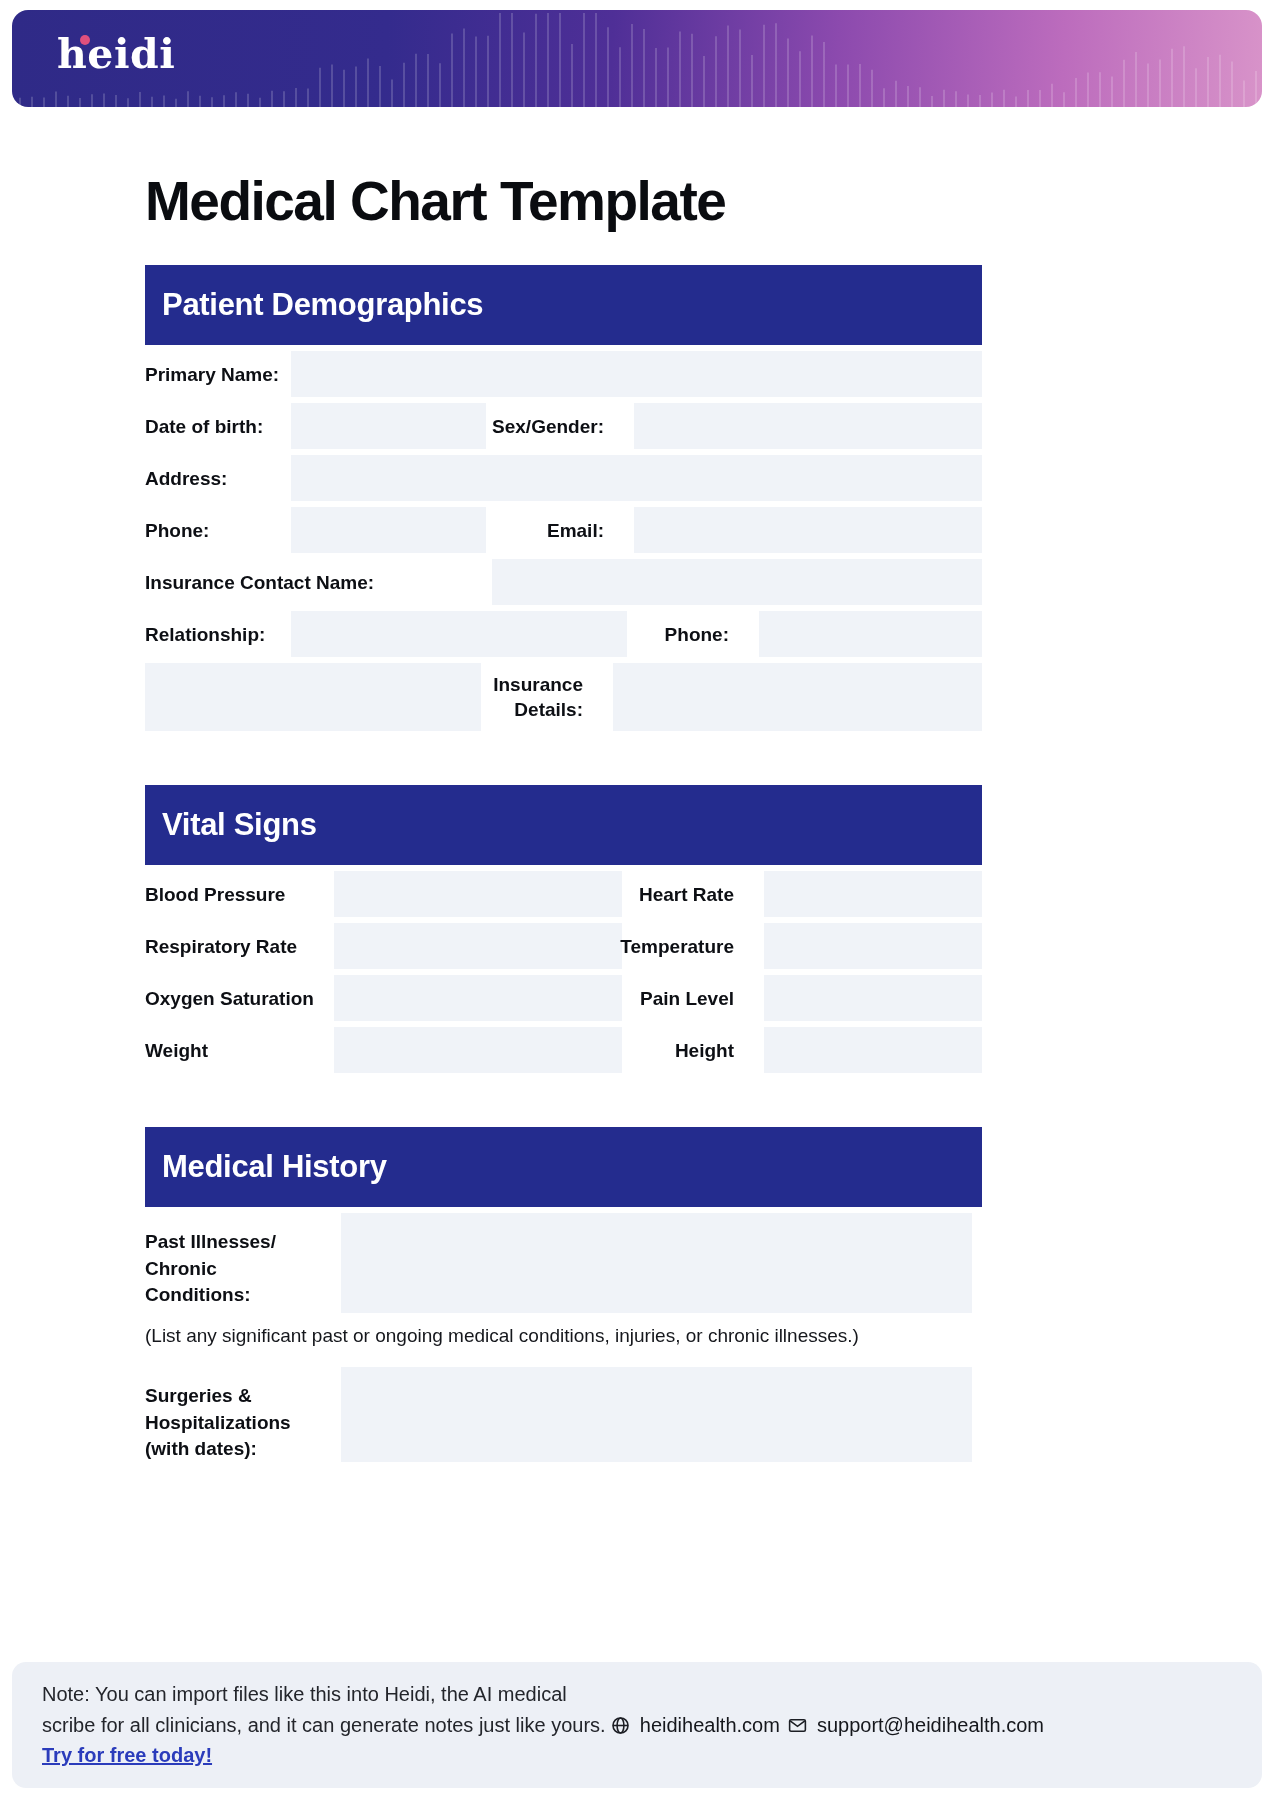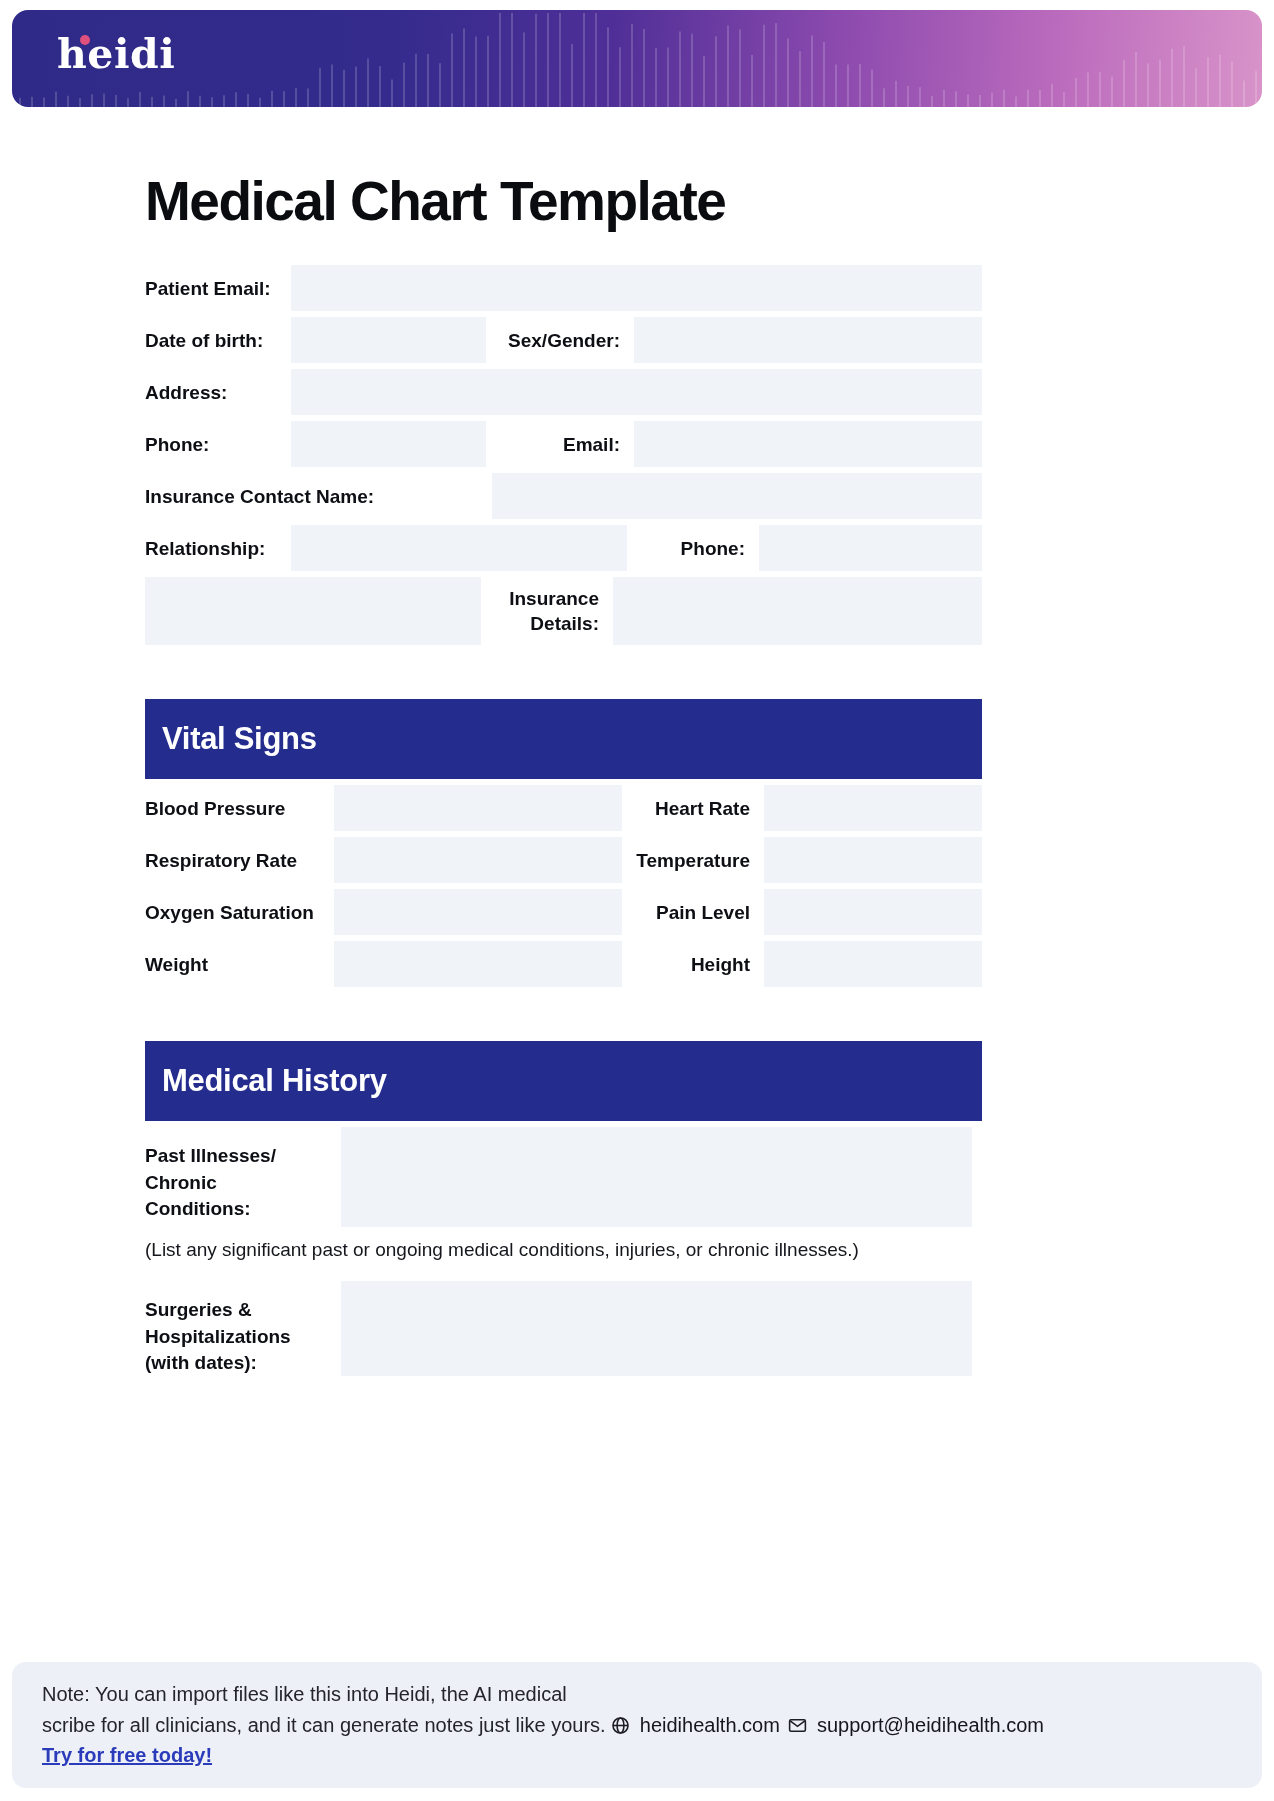--- a/index.html
+++ b/index.html
@@ -20,21 +20,21 @@
   .content{position:absolute;left:145px;top:172px;width:837px;}
   h1.page-title{margin:0 0 34px 0;font-size:55px;line-height:1.08;font-weight:700;
       letter-spacing:-1.5px;color:#0a0c10;}
 
   .band{height:80px;background:#242c8e;color:#ffffff;display:flex;align-items:center;
       padding-left:17px;box-sizing:border-box;font-size:31px;font-weight:700;letter-spacing:-0.3px;}
   .band.mt{margin-top:54px;}
 
   .row{display:flex;margin-top:6px;}
   .lbl{display:flex;align-items:center;font-weight:700;font-size:19px;line-height:1.33;color:#0d0f14;box-sizing:border-box;}
-  .lbl.r{justify-content:flex-end;text-align:right;padding-right:14px;}
+  .lbl.r{justify-content:flex-end;text-align:right;padding-right:30px;}
   .field{background:#f0f3f8;min-height:46px;}
 
   .row-full  .lbl{width:146px;}           .row-full  .field{flex:1;}
   .row-split .lbl1{width:146px;}          .row-split .f1{width:195px;}
   .row-split .lbl2{width:148px;}          .row-split .f2{flex:1;}
   .row-emg   .lbl{width:347px;}           .row-emg   .field{flex:1;}
   .row-wide2 .lbl1{width:146px;}          .row-wide2 .f1{width:336px;}
   .row-wide2 .lbl2{width:132px;}          .row-wide2 .f2{flex:1;}
   .row-tall  .field{min-height:68px;}
 
@@ -173,23 +173,26 @@
     <div class="logo-wrap">
       <div class="logo-text">heidi</div>
       <div class="logo-dot"></div>
     </div>
   </div>
 
   <div class="content">
 
     <h1 class="page-title">Medical Chart Template</h1>
 
+    <div class="band">
+      <span>Patient Demographics</span>
+    </div>
 
     <div class="row row-full">
-      <div class="lbl">Patient Email:</div>
+      <div class="lbl">Primary Name:</div>
       <div class="field"></div>
     </div>
 
     <div class="row row-split">
       <div class="lbl lbl1">Date of birth:</div>
       <div class="field f1"></div>
       <div class="lbl lbl2 r">Sex/Gender:</div>
       <div class="field f2"></div>
     </div>
 

